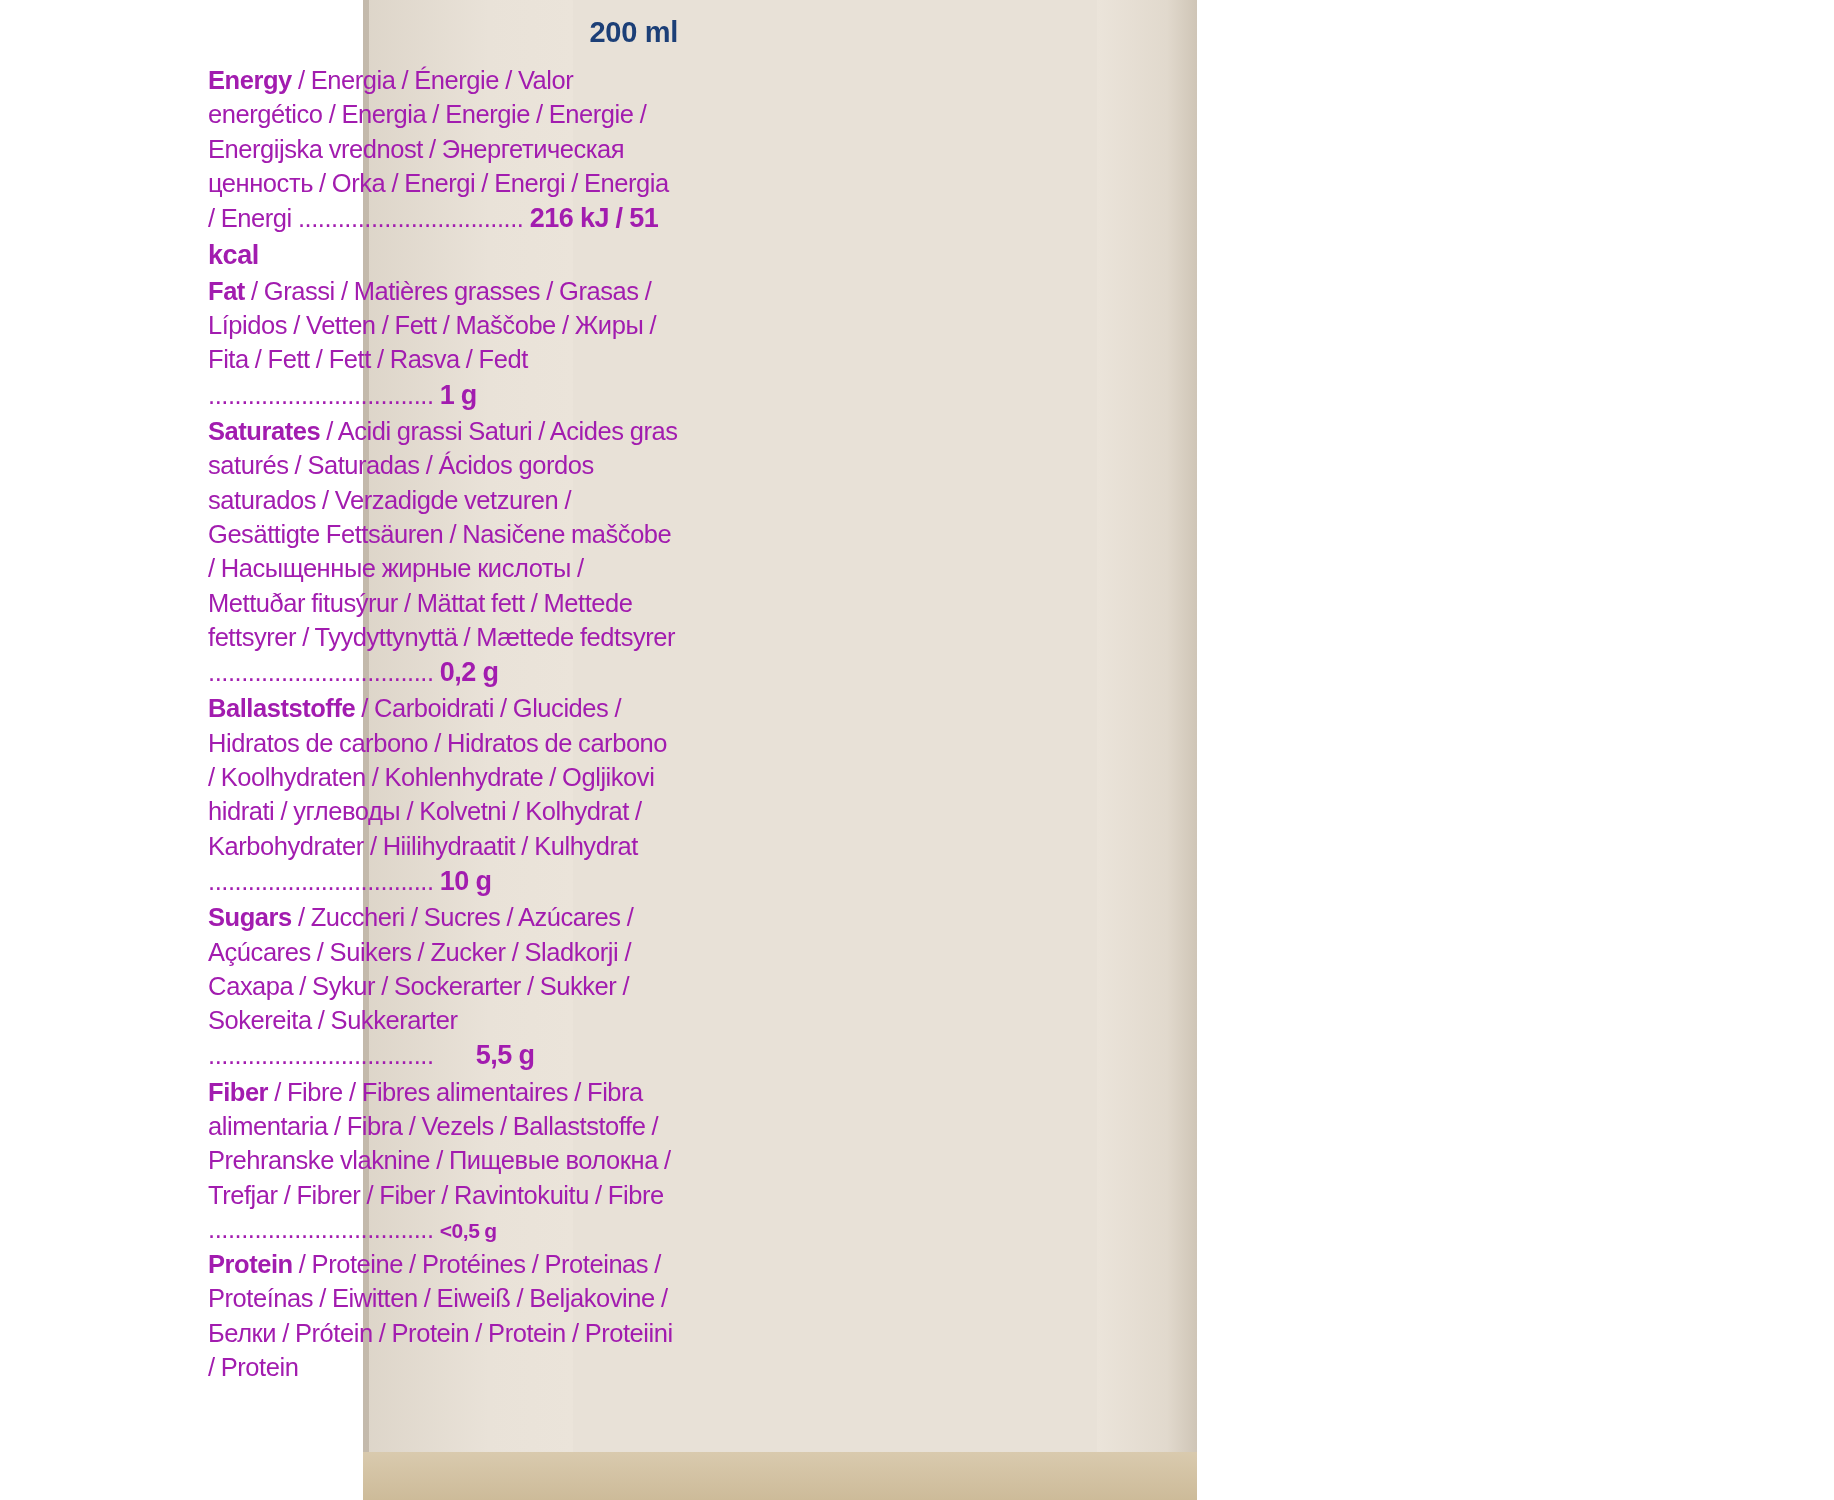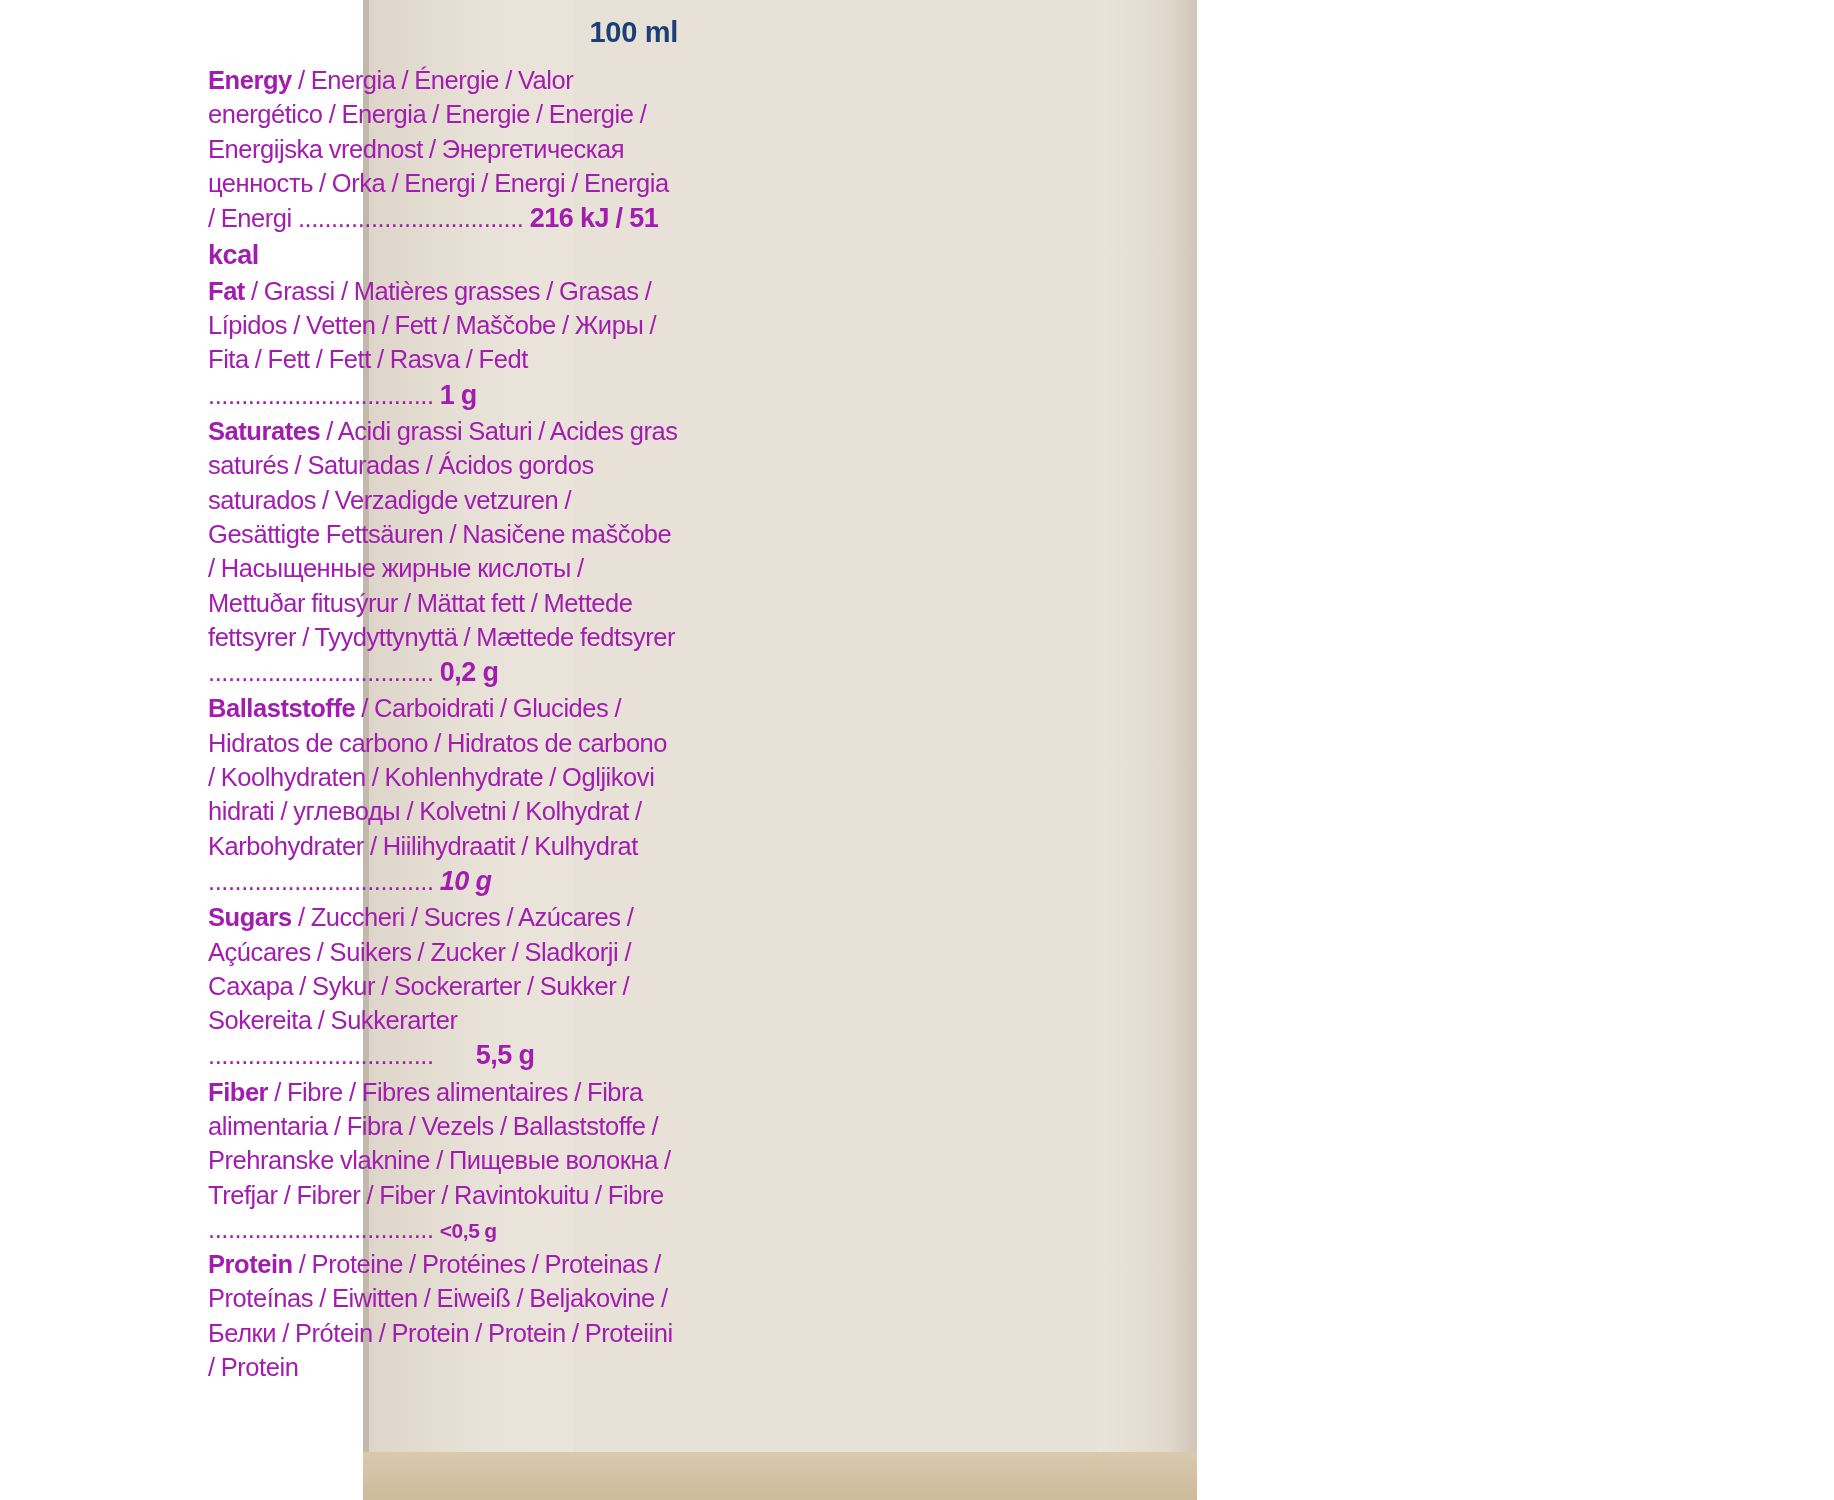--- a/index.html
+++ b/index.html
@@ -92,24 +92,24 @@
 </head>
 <body>
 
 <div id="page">
   <div id="panel">
     <div class="edge-left"></div>
   </div>
   <div id="panel-bottom"></div>
 
   <div id="content">
-    <div class="serving">100 ml</div>
+    <div class="serving">200 ml</div>
     <div id="rows">
         <div class="nutrient"><b>Energy</b><span> / Energia / Énergie / Valor energético / Energia / Energie / Energie / Energijska vrednost / Энергетическая ценность / Orka / Energi / Energi / Energia / Energi</span><span> .................................. </span><b style="font-size: 27px;">216 kJ / 51 kcal</b></div>
         <div class="nutrient"><b>Fat</b><span> / Grassi / Matières grasses / Grasas / Lípidos / Vetten / Fett / Maščobe / Жиры / Fita / Fett / Fett / Rasva / Fedt</span><span> .................................. </span><b style="font-size: 27px; text-align: right;">1 g</b></div>
         <div class="nutrient"><b>Saturates</b><span> / Acidi grassi Saturi / Acides gras saturés / Saturadas / Ácidos gordos saturados / Verzadigde vetzuren / Gesättigte Fettsäuren / Nasičene maščobe / Насыщенные жирные кислоты / Mettuðar fitusýrur / Mättat fett / Mettede fettsyrer / Tyydyttynyttä / Mættede fedtsyrer</span><span> .................................. </span><b style="font-size: 27px;">0,2 g</b></div>
-        <div class="nutrient"><b>Ballaststoffe</b><span> / Carboidrati / Glucides / Hidratos de carbono / Hidratos de carbono / Koolhydraten / Kohlenhydrate / Ogljikovi hidrati / углеводы / Kolvetni / Kolhydrat / Karbohydrater / Hiilihydraatit / Kulhydrat</span><span> .................................. </span><b style="font-size: 27px; font-style: italic;">10 g</b></div>
+        <div class="nutrient"><b>Ballaststoffe</b><span> / Carboidrati / Glucides / Hidratos de carbono / Hidratos de carbono / Koolhydraten / Kohlenhydrate / Ogljikovi hidrati / углеводы / Kolvetni / Kolhydrat / Karbohydrater / Hiilihydraatit / Kulhydrat</span><span> .................................. </span><b style="font-size: 27px;">10 g</b></div>
         <div class="nutrient"><b>Sugars</b><span> / Zuccheri / Sucres / Azúcares / Açúcares / Suikers / Zucker / Sladkorji / Сахара / Sykur / Sockerarter / Sukker / Sokereita / Sukkerarter</span><span> .................................. </span><b style="font-size: 27px; margin-left: 36px;">5,5 g</b></div>
         <div class="nutrient"><b>Fiber</b><span> / Fibre / Fibres alimentaires / Fibra alimentaria / Fibra / Vezels / Ballaststoffe / Prehranske vlaknine / Пищевые волокна / Trefjar / Fibrer / Fiber / Ravintokuitu / Fibre</span><span> .................................. </span><b style="font-size: 21px;">&lt;0,5 g</b></div>
         <div class="nutrient"><b>Protein</b><span> / Proteine / Protéines / Proteinas / Proteínas / Eiwitten / Eiweiß / Beljakovine / Белки / Prótein / Protein / Protein / Proteiini / Protein</span></div>
       </div>
   </div>
 </div>
 
 </body></html>

